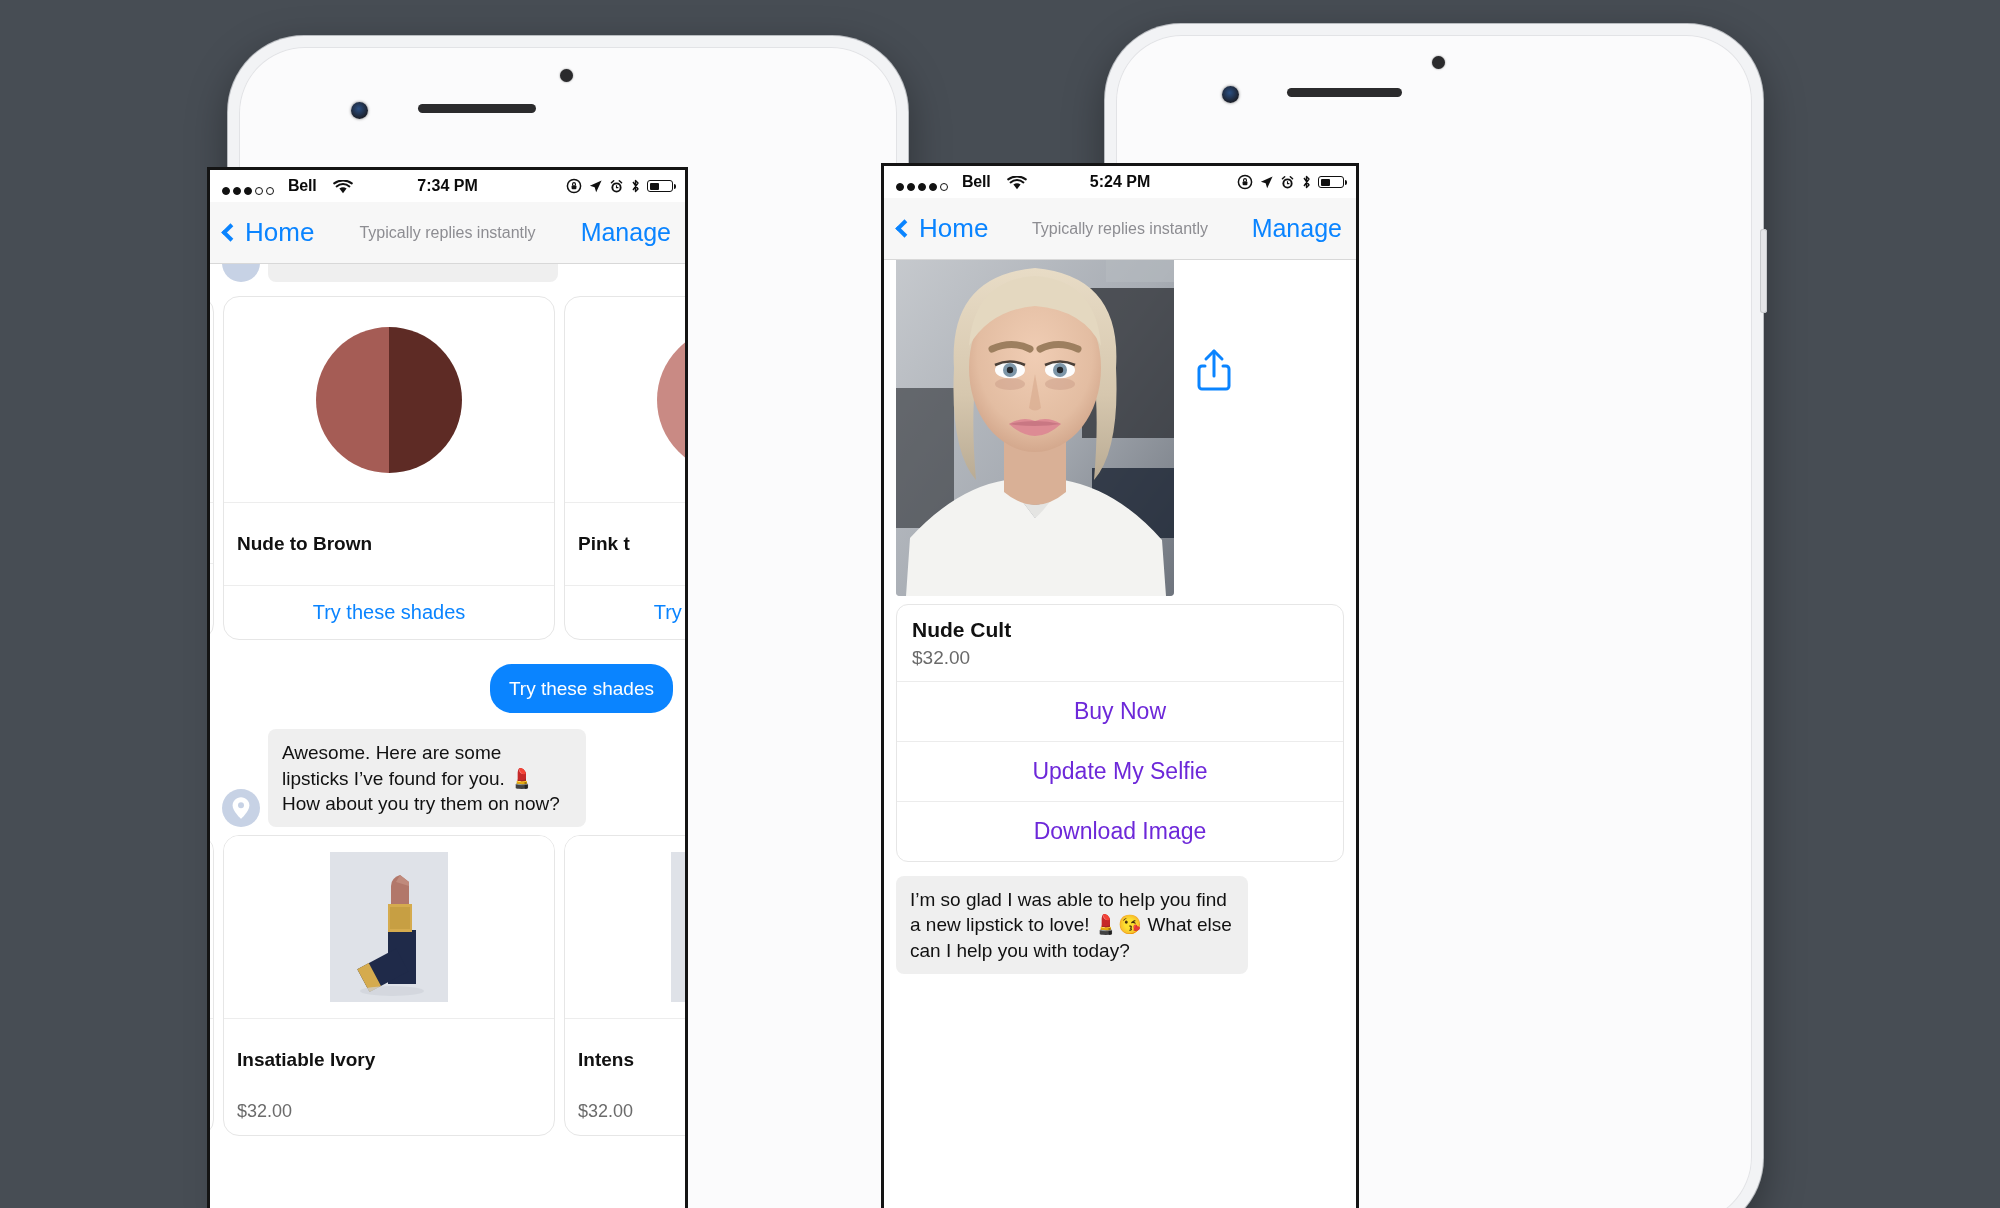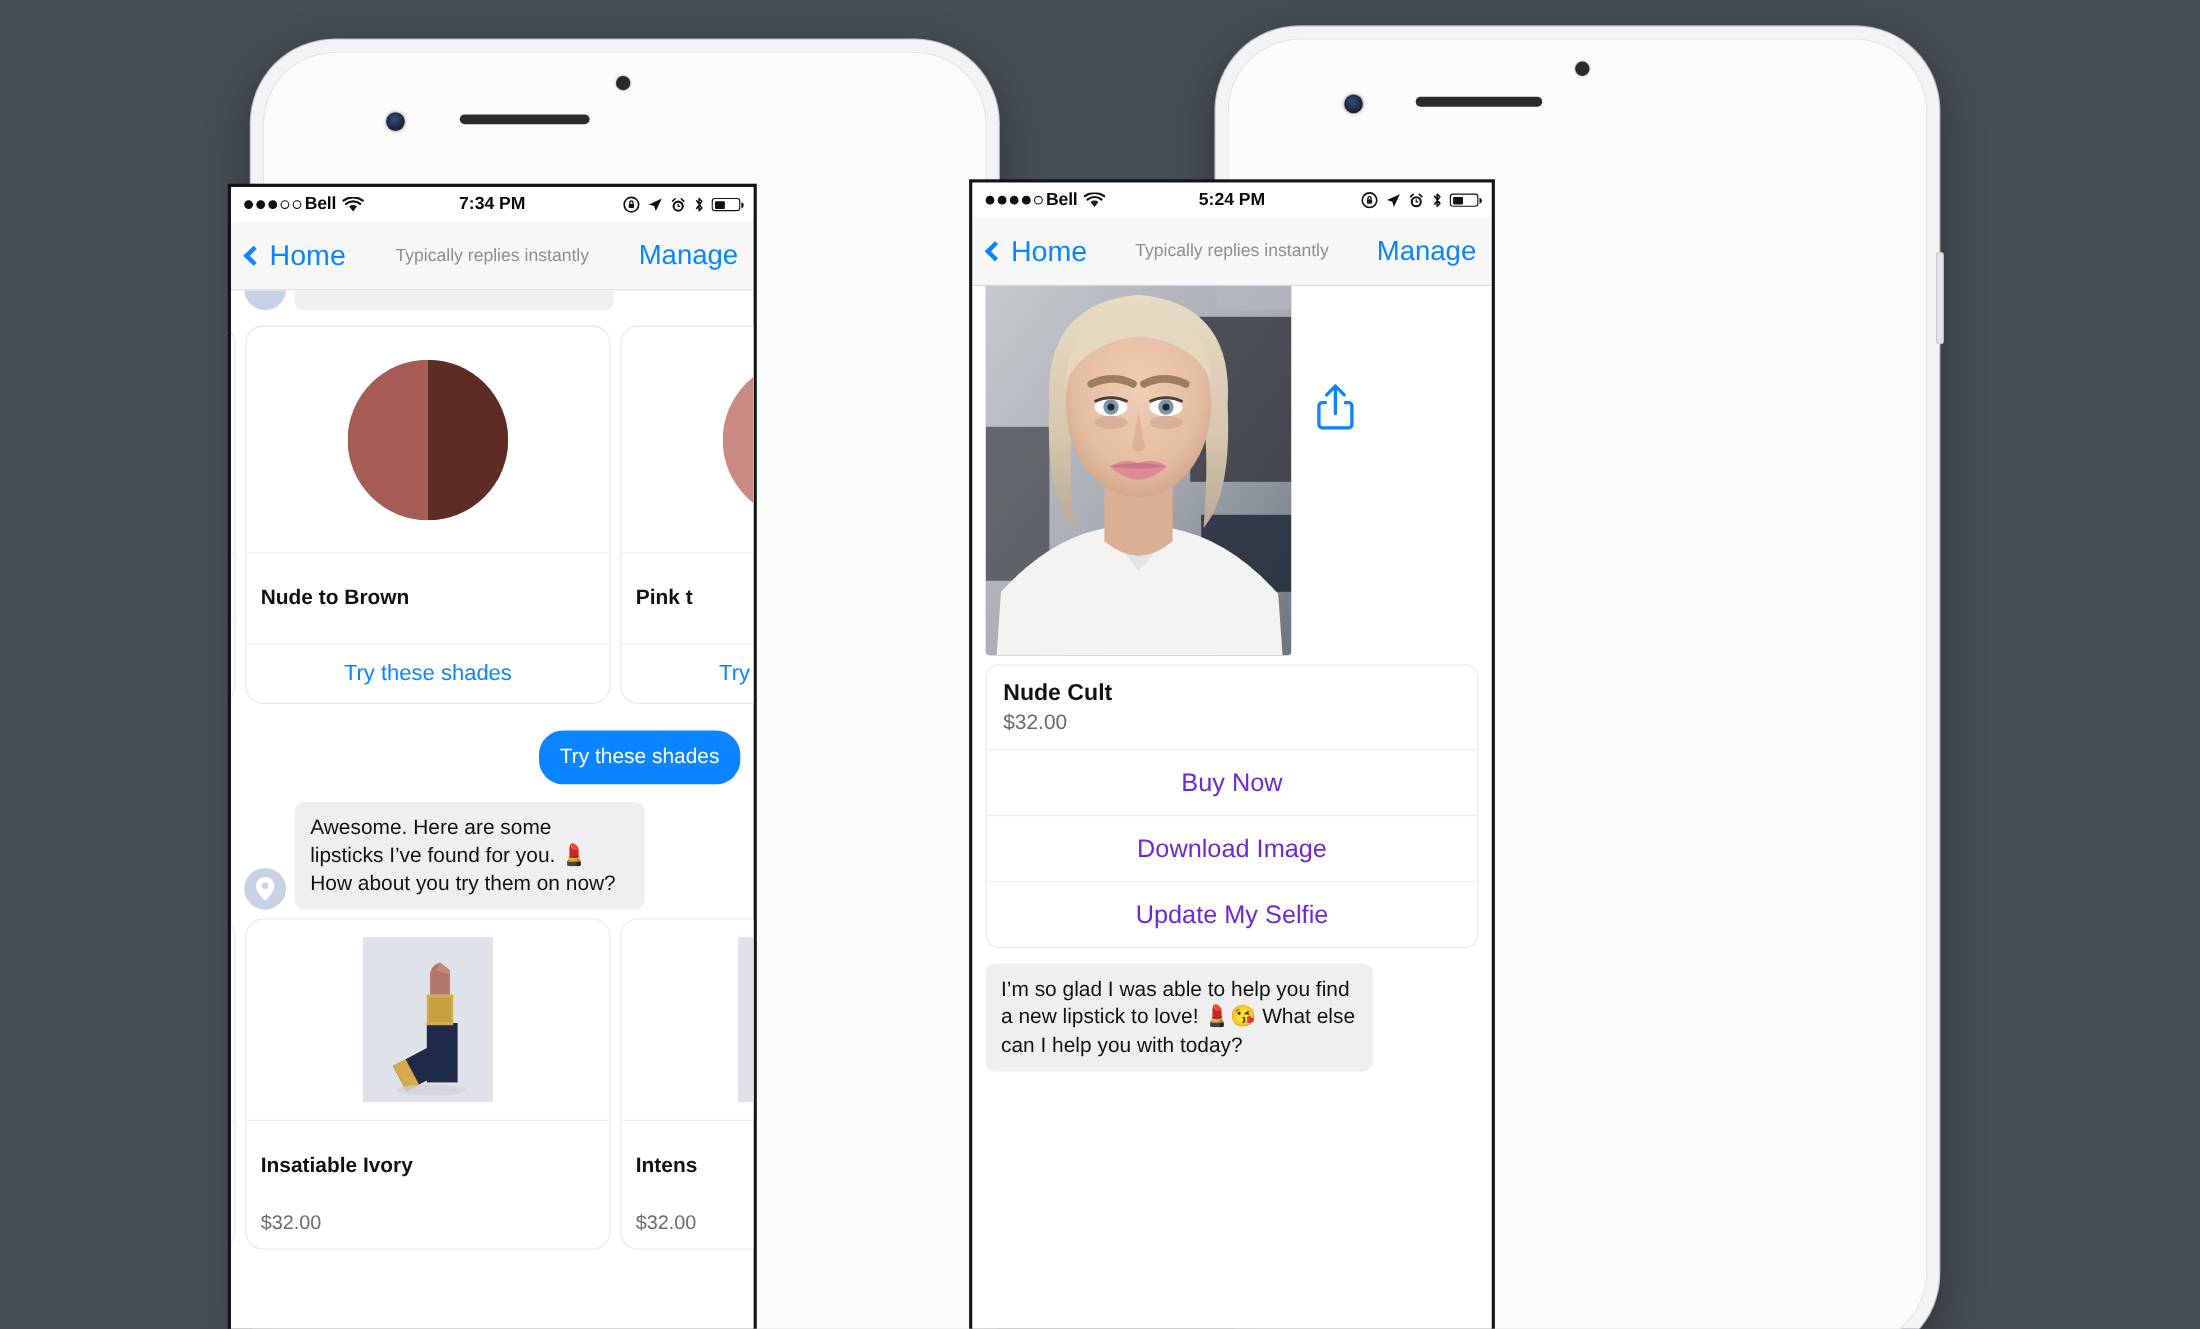--- a/index.html
+++ b/index.html
@@ -65,21 +65,21 @@
   .screen-wrap { position:absolute; overflow:hidden; }
   .screen-wrap.left  { left:210px; top:170px; width:475px; height:1038px; box-shadow:0 0 0 3px #141414; background:#fff;}
   .screen-wrap.right { left:884px; top:166px; width:472px; height:1042px; box-shadow:0 0 0 3px #141414; background:#fff;}
 
   
   .statusbar {
     height:32px; display:flex; align-items:center;
     padding:0 12px; font-size:17px; font-weight:bold; color:#0b0b0b;
     background:#fff; position:relative;
   }
-  .sb-left { display:flex; align-items:center; gap:3px; }
+  .sb-left { display:flex; align-items:flex-end; gap:14px; }
   .dots { display:flex; gap:3px; align-items:center; }
   .dot { width:8px;height:8px;border-radius:50%;border:1.6px solid #111; }
   .dot.full { background:#111; }
   .carrier { font-size:16px; font-weight:bold; letter-spacing:-.2px; }
   .wifi { margin-left:2px; }
   .sb-center {
     position:absolute; left:0; right:0; text-align:center;
     font-size:16px; font-weight:bold; pointer-events:none;
   }
   .sb-right { margin-left:auto; display:flex; align-items:center; gap:6px; position:relative; z-index:2;}
@@ -460,22 +460,22 @@
         </svg>
       </div>
     </div>
 
     <div class="big-card" style="margin-top:8px;">
       <div class="big-head">
         <div class="big-name">Nude Cult</div>
         <div class="big-price">$32.00</div>
       </div>
       <div class="big-btn">Buy Now</div>
+      <div class="big-btn">Update My Selfie</div>
       <div class="big-btn">Download Image</div>
-      <div class="big-btn">Update My Selfie</div>
     </div>
 
     <div class="row" style="margin-top:14px;">
       <div class="bubble in" style="max-width:352px;margin-left:0;">I’m so glad I was able to help you find a new lipstick to love! 💄😘 What else can I help you with today?</div>
     </div>
 
   </div>
 </div>
 
 </body></html>

